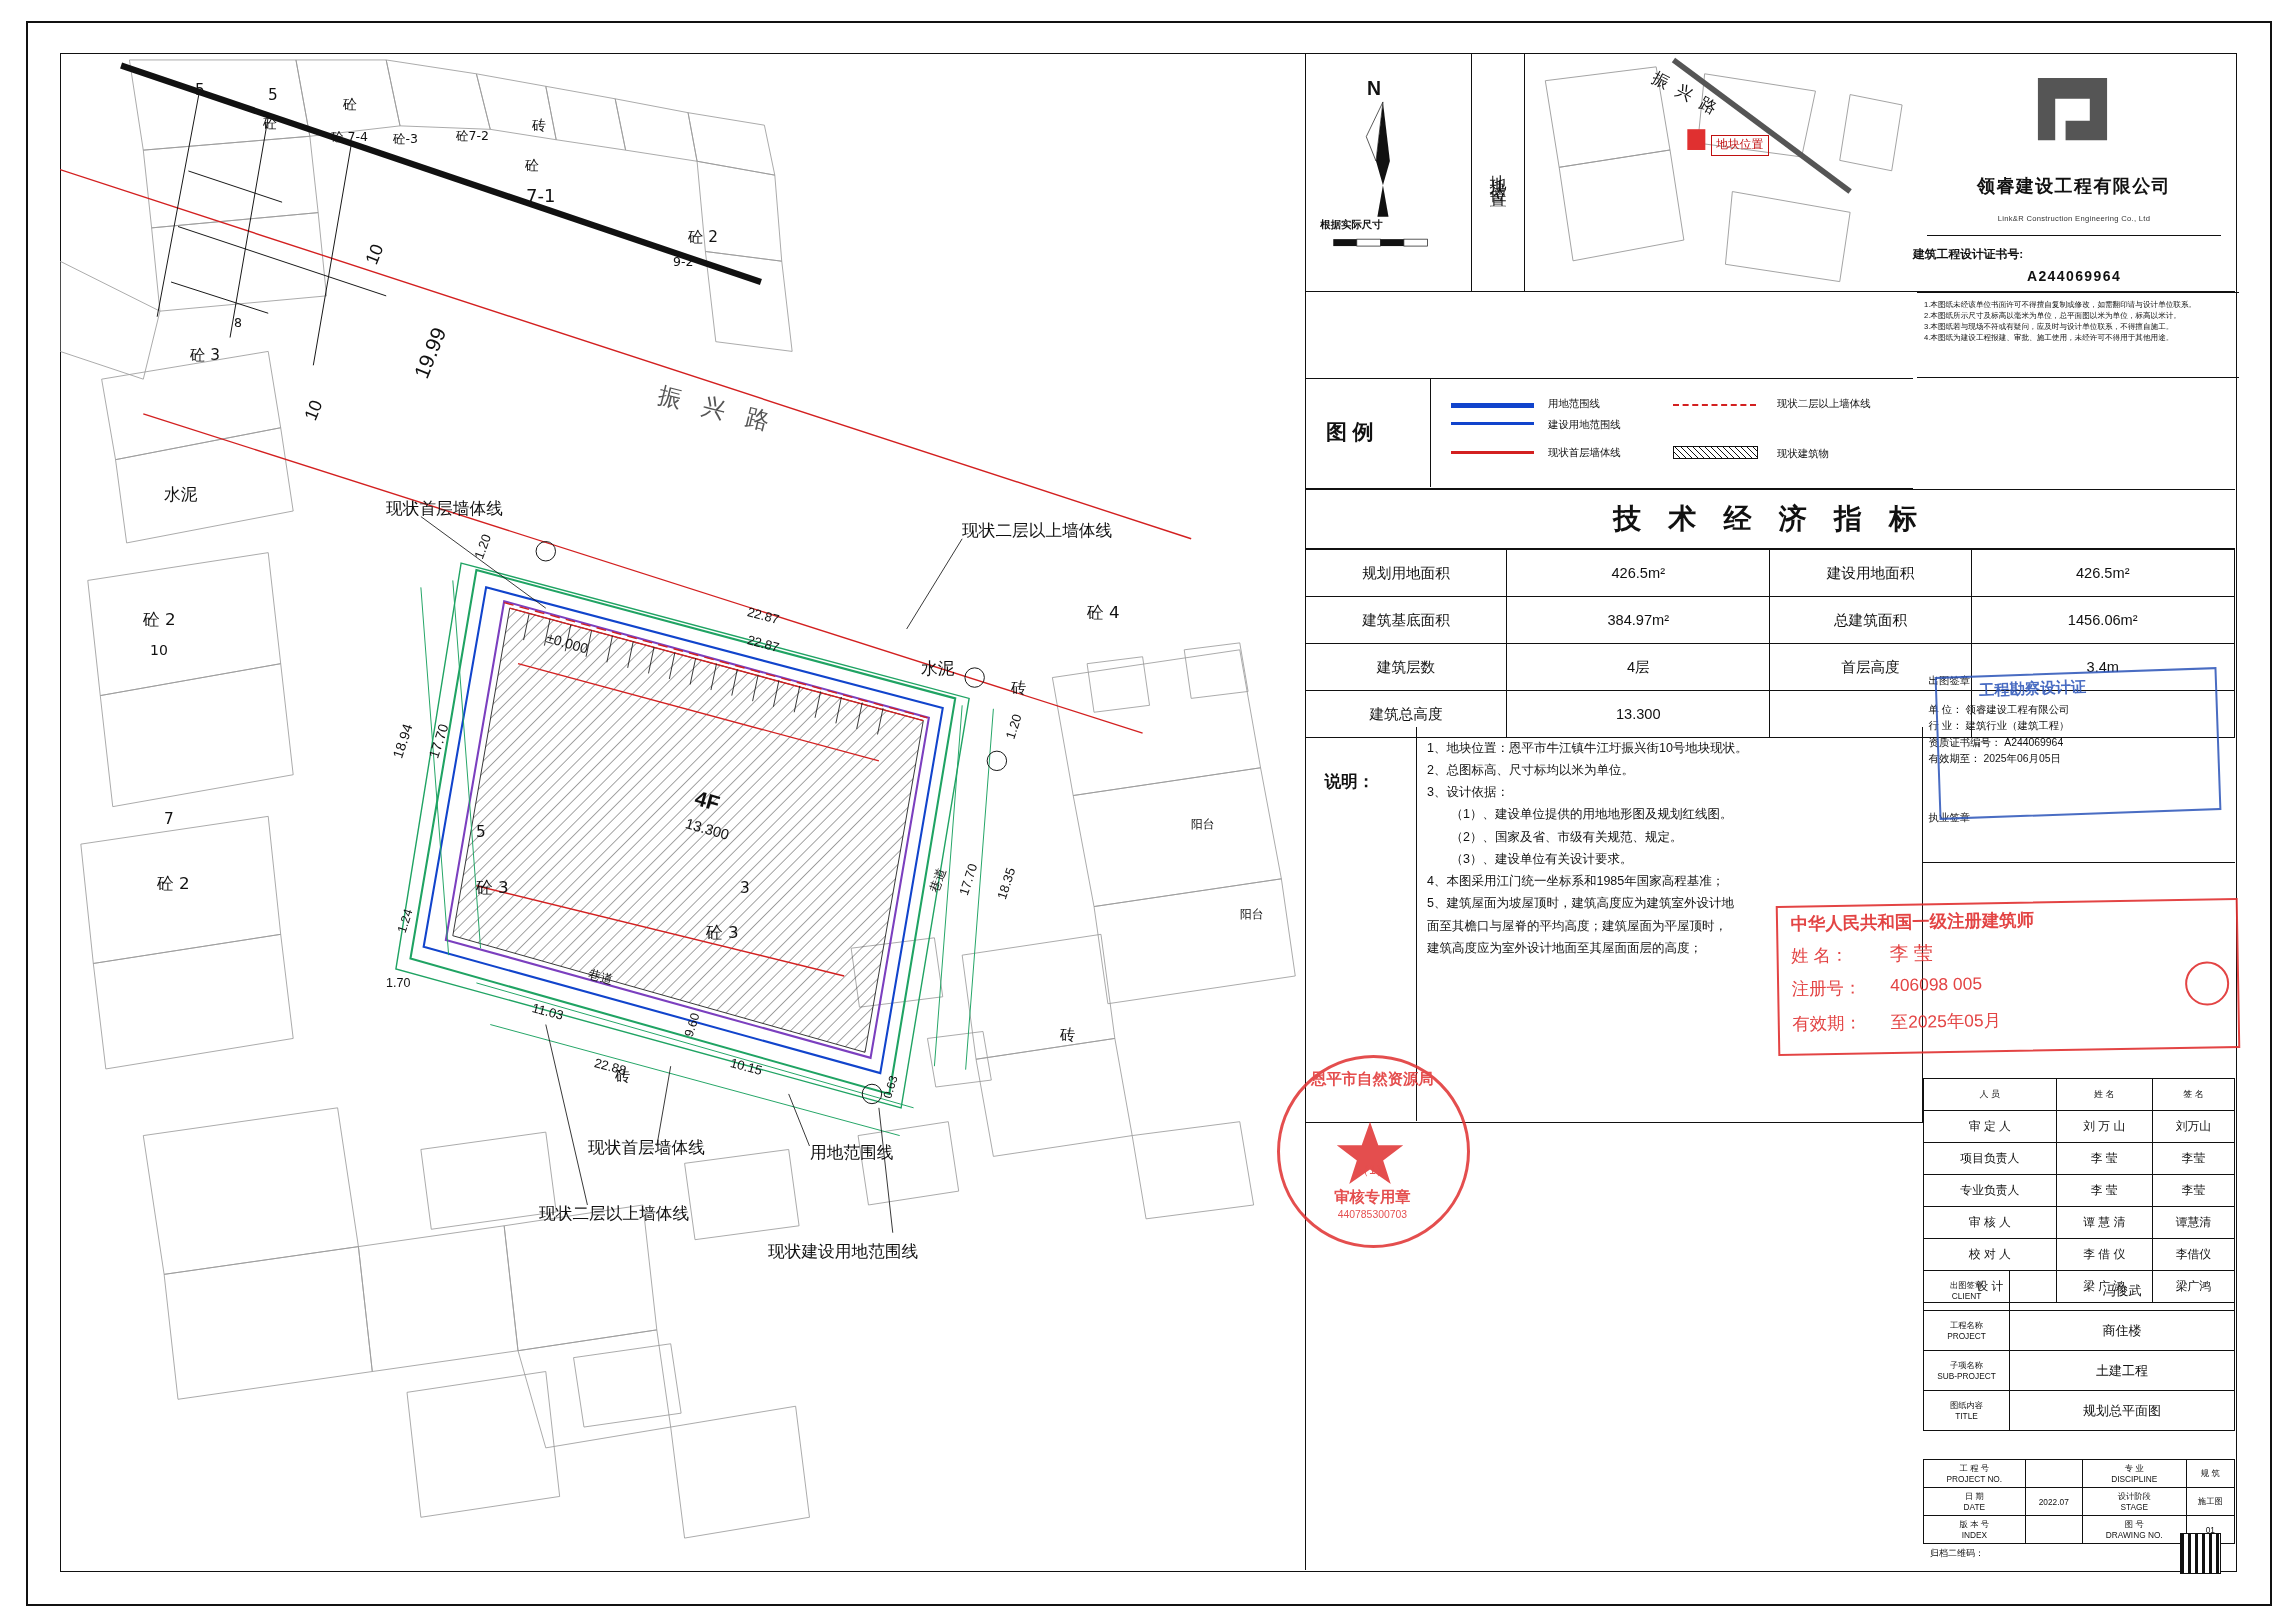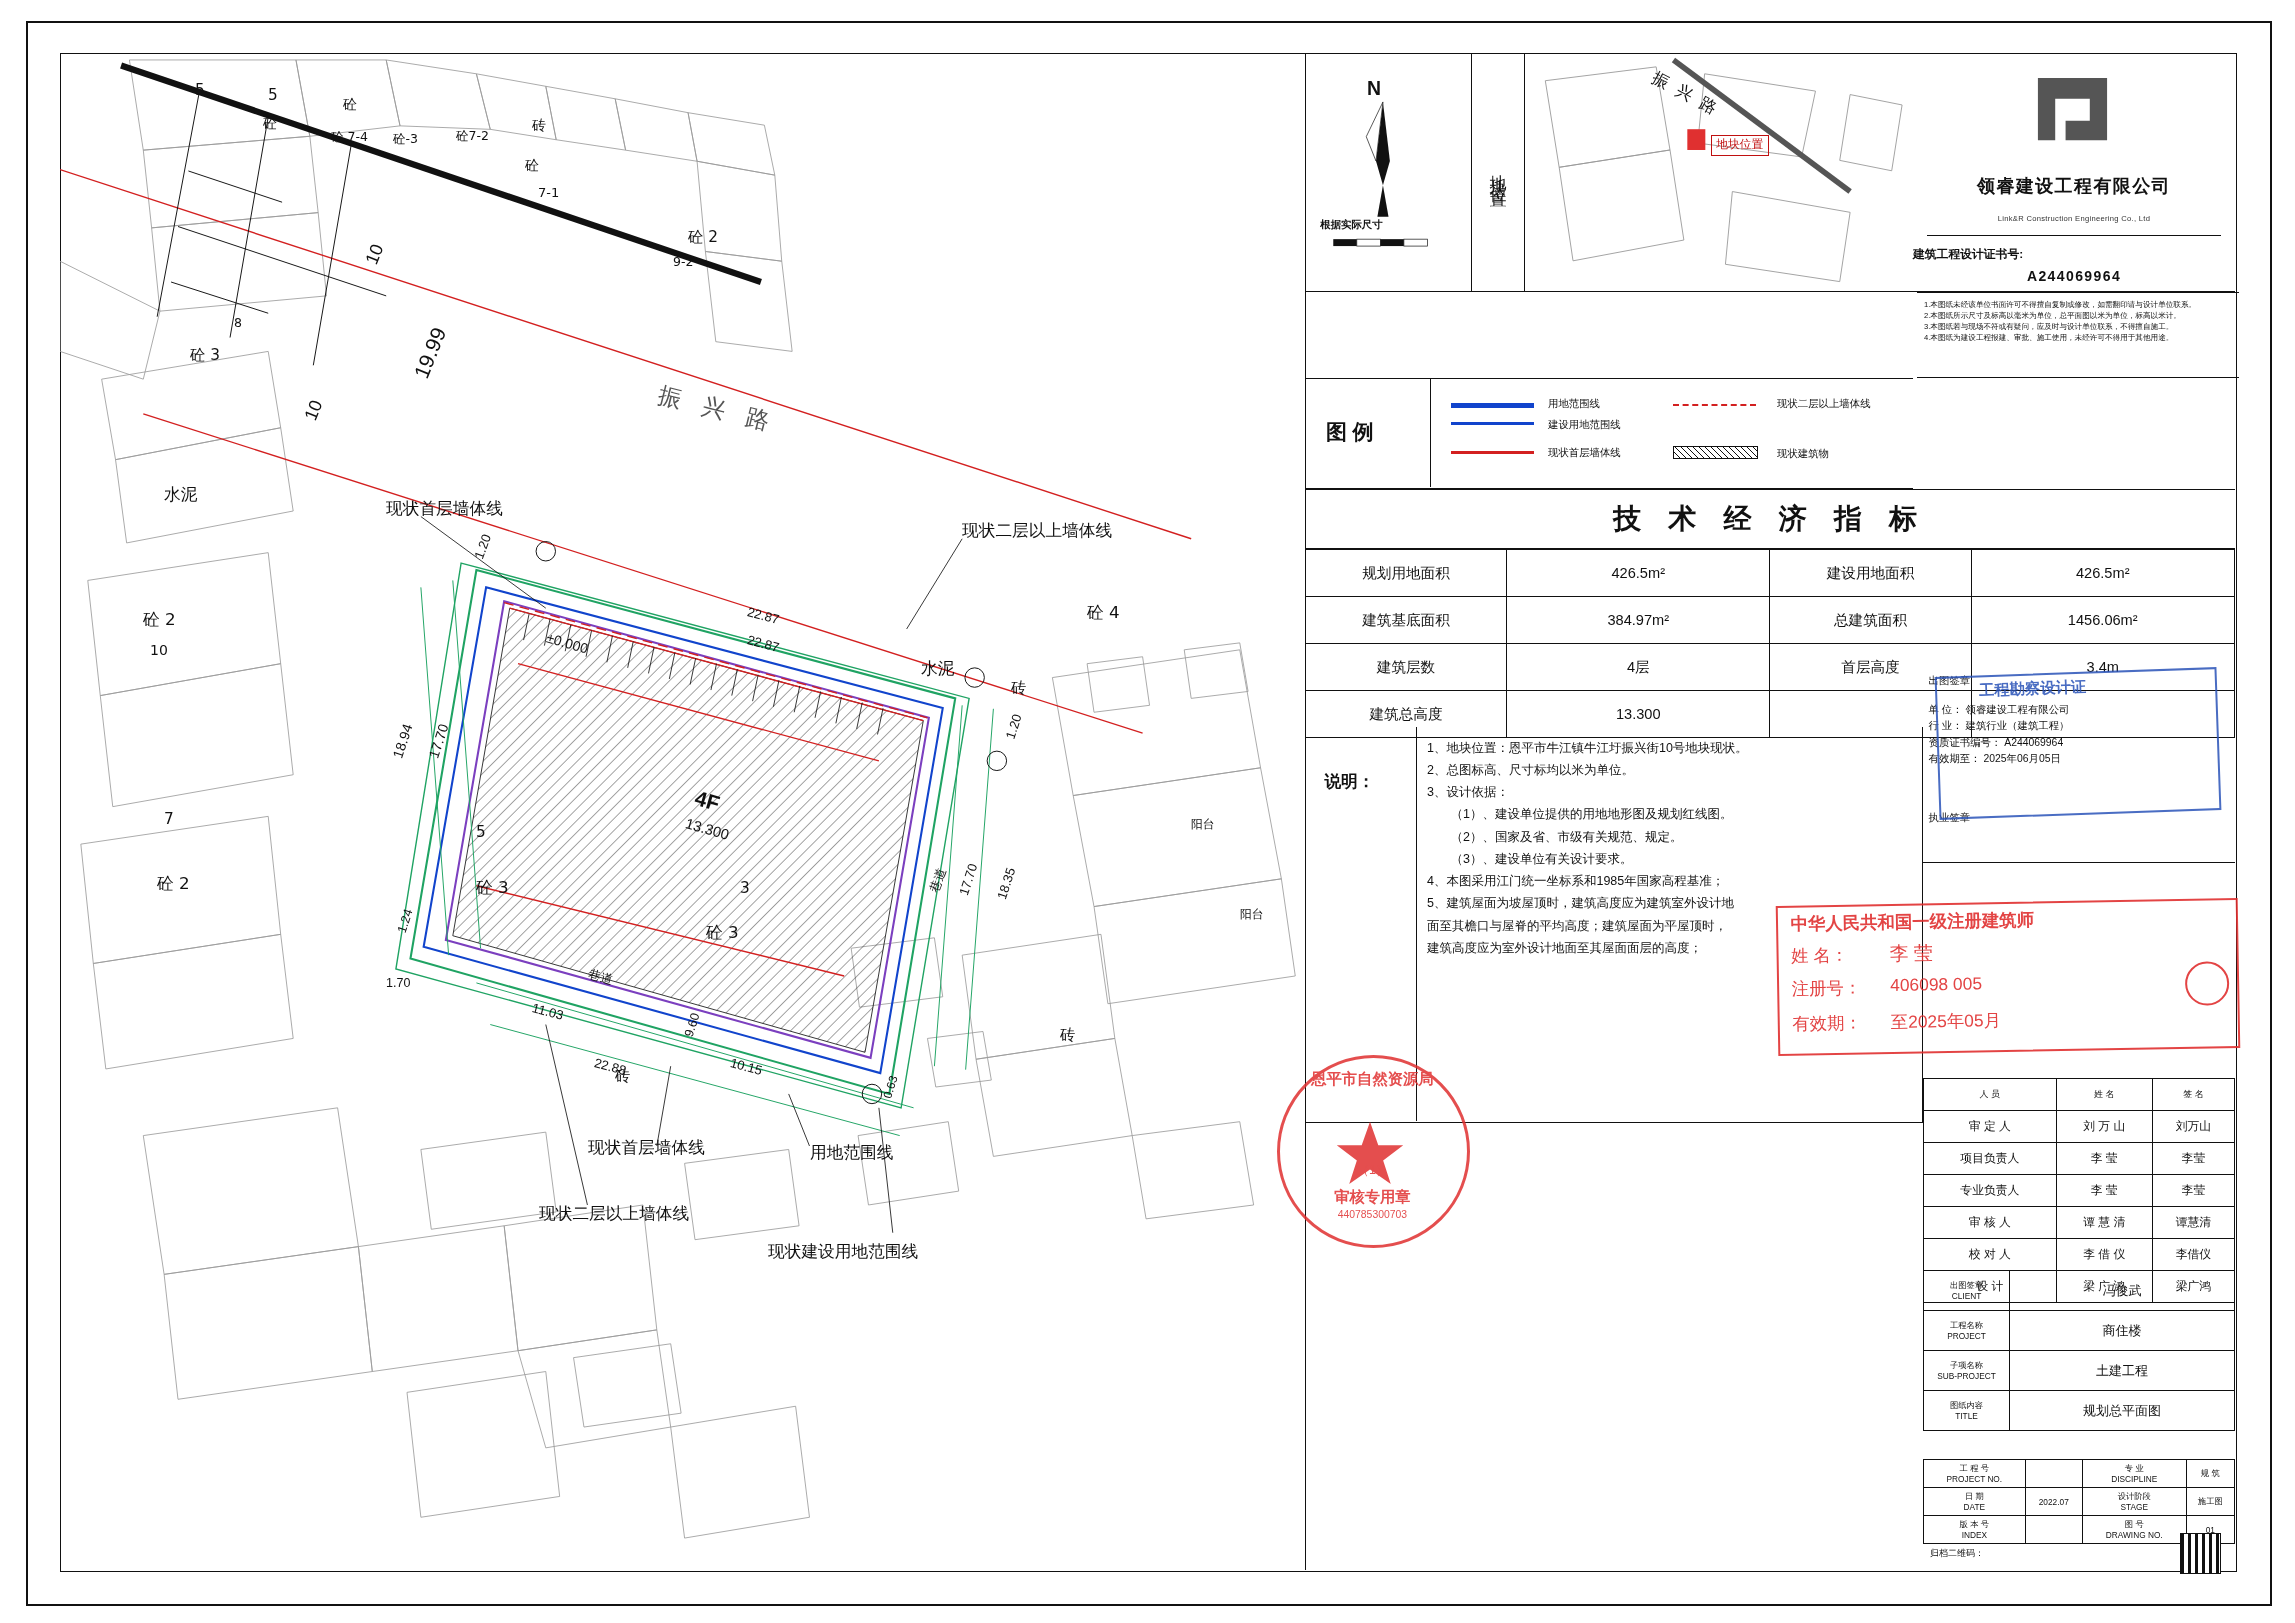--- a/index.html
+++ b/index.html
@@ -229,21 +229,21 @@
 
     <div class="lbl lbl-cn" style="left:135px;top:28px;font-size:15.3px;">5</div>
     <div class="lbl lbl-cn" style="left:208px;top:33px;font-size:15.3px;">5</div>
     <div class="lbl lbl-cn" style="left:203px;top:62px;font-size:14px;">砼</div>
     <div class="lbl lbl-cn" style="left:283px;top:43px;font-size:14px;">砼</div>
     <div class="lbl lbl-cn" style="left:271px;top:76px;font-size:12.5px;">砼 7-4</div>
     <div class="lbl lbl-cn" style="left:333px;top:78px;font-size:12.5px;">砼-3</div>
     <div class="lbl lbl-cn" style="left:396px;top:75px;font-size:12.5px;">砼7-2</div>
     <div class="lbl lbl-cn" style="left:472px;top:64px;font-size:14px;">砖</div>
     <div class="lbl lbl-cn" style="left:465px;top:104px;font-size:14px;">砼</div>
-    <div class="lbl lbl-cn" style="left:466px;top:132px;font-size:13px;margin-left:12px;">7-1</div>
+    <div class="lbl lbl-cn" style="left:466px;top:132px;font-size:18px;">7-1</div>
     <div class="lbl lbl-cn" style="left:628px;top:174px;font-size:15.3px;">砼 2</div>
     <div class="lbl lbl-cn" style="left:613px;top:201px;font-size:12.5px;">9-2</div>
     <div class="lbl lbl-cn" style="left:130px;top:292px;font-size:15.3px;">砼 3</div>
     <div class="lbl lbl-cn" style="left:174px;top:262px;font-size:12.5px;">8</div>
     <div class="lbl lbl-cn" style="left:104px;top:430px;font-size:16.7px;">水泥</div>
     <div class="lbl lbl-cn" style="left:83px;top:555px;font-size:16.7px;">砼 2</div>
     <div class="lbl lbl-cn" style="left:90px;top:589px;font-size:14px;">10</div>
     <div class="lbl lbl-cn" style="left:1027px;top:548px;font-size:16.7px;">砼 4</div>
     <div class="lbl lbl-cn" style="left:861px;top:604px;font-size:16.7px;">水泥</div>
     <div class="lbl lbl-cn" style="left:951px;top:625px;font-size:15.3px;">砖</div>

